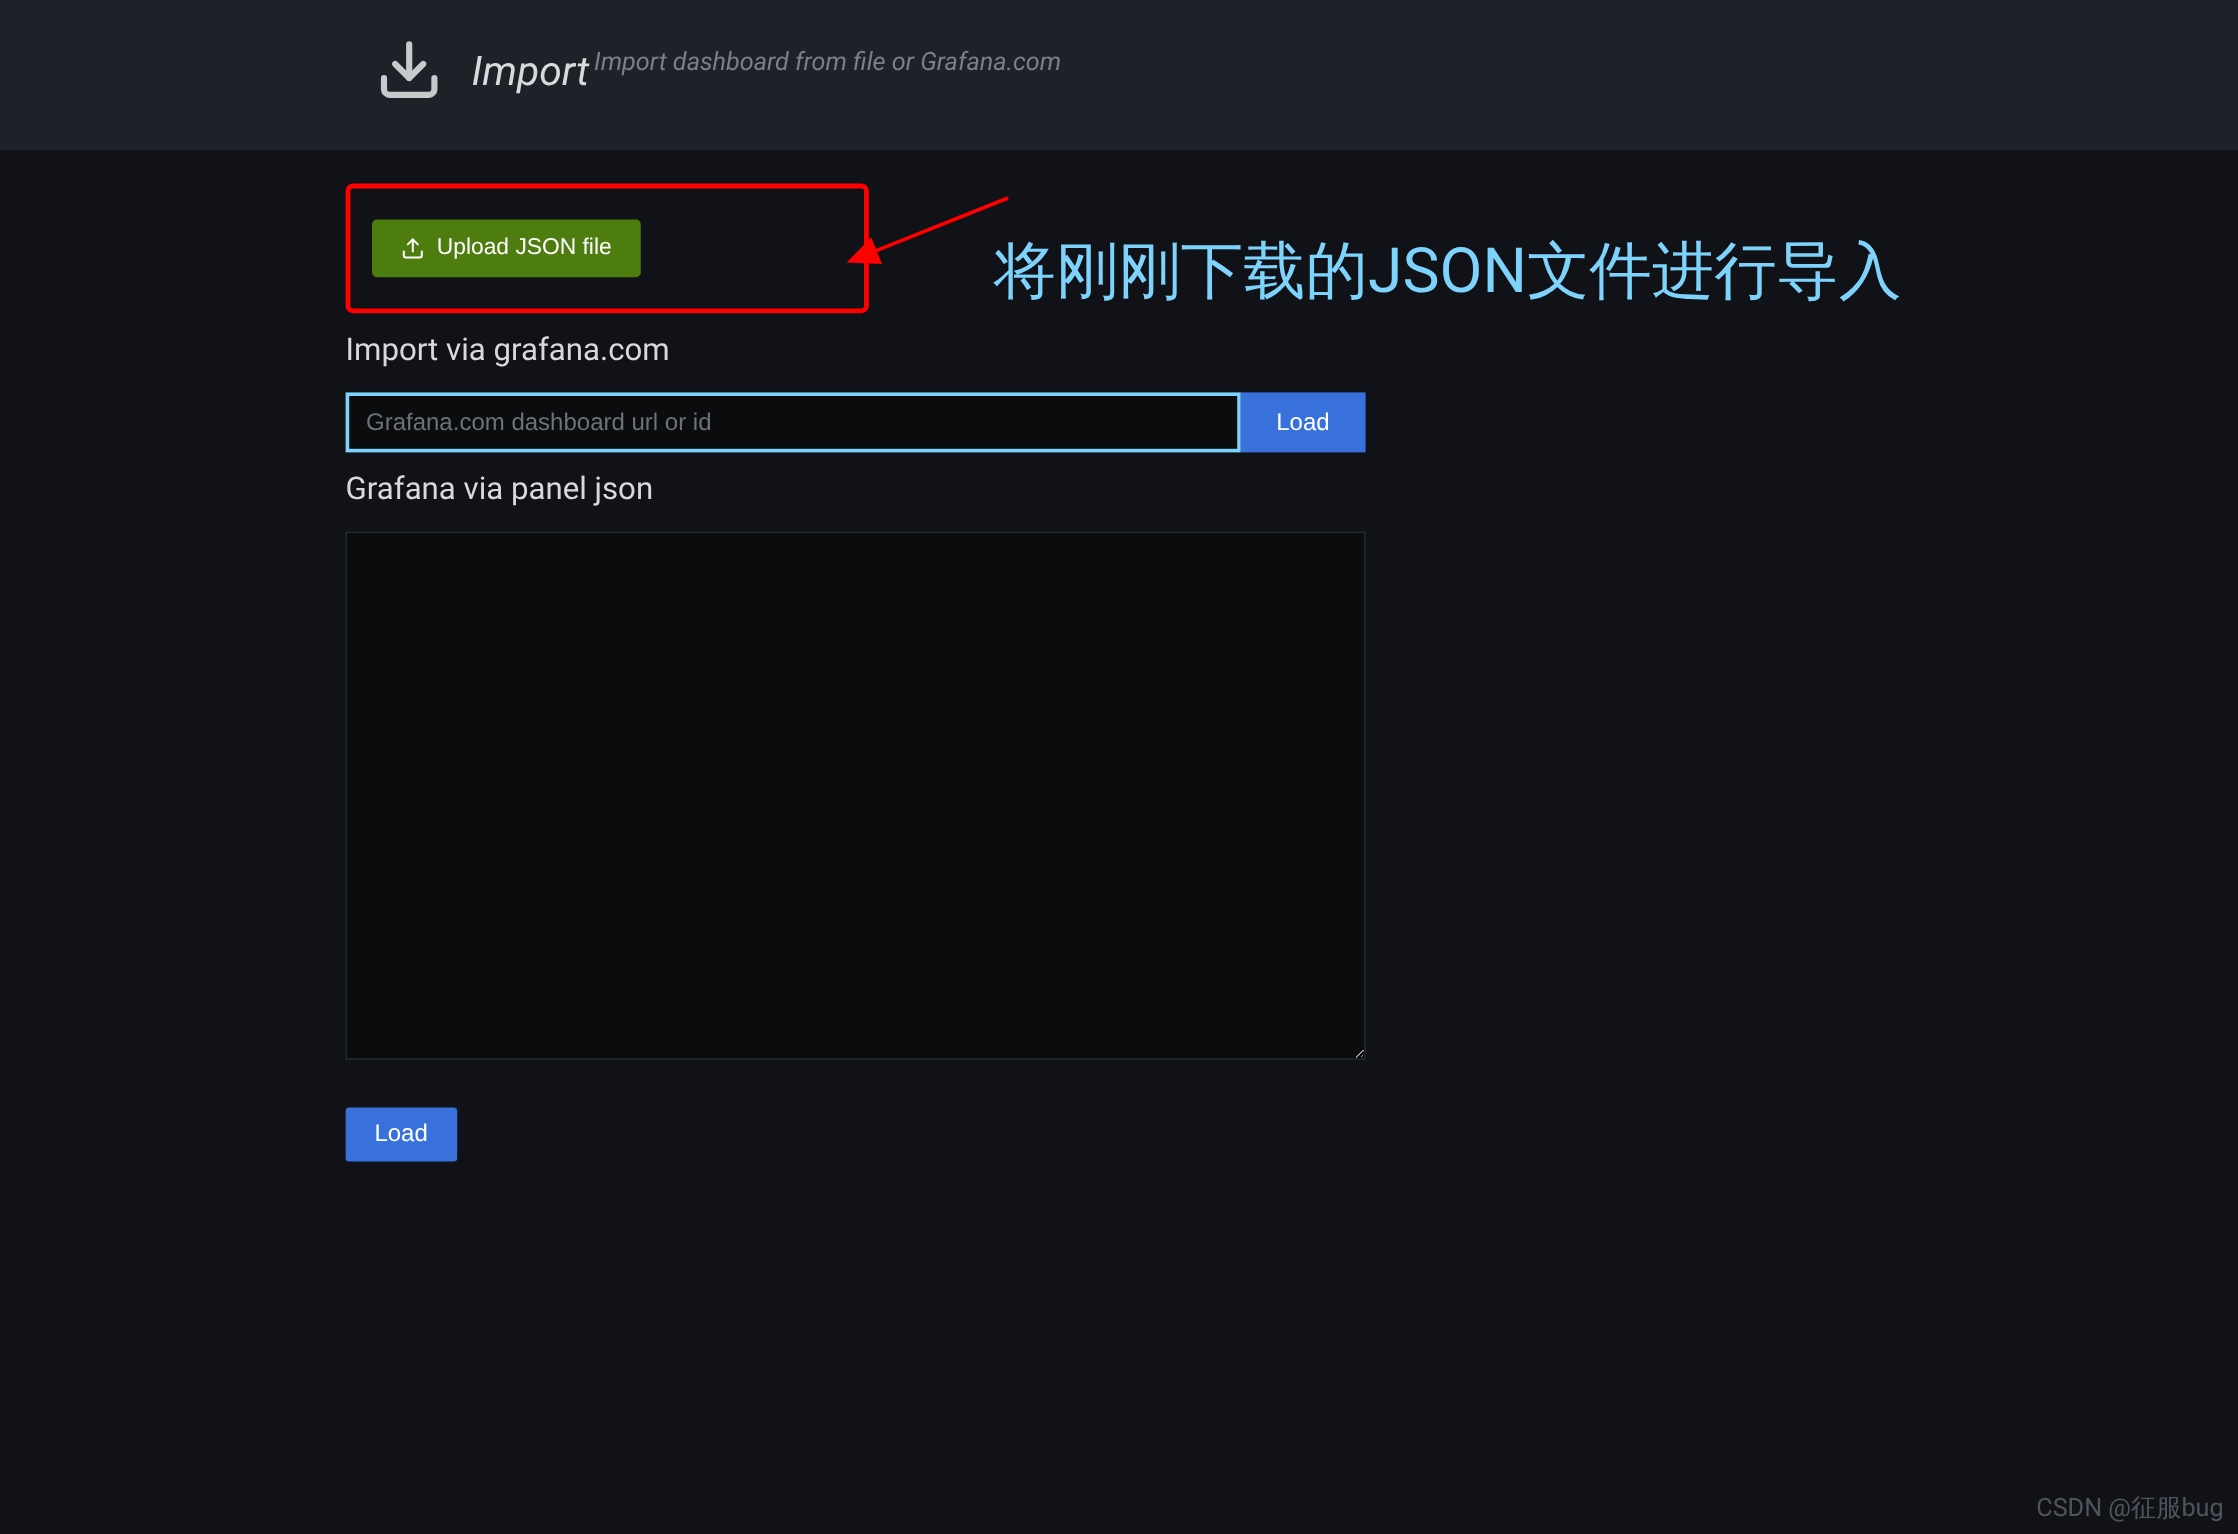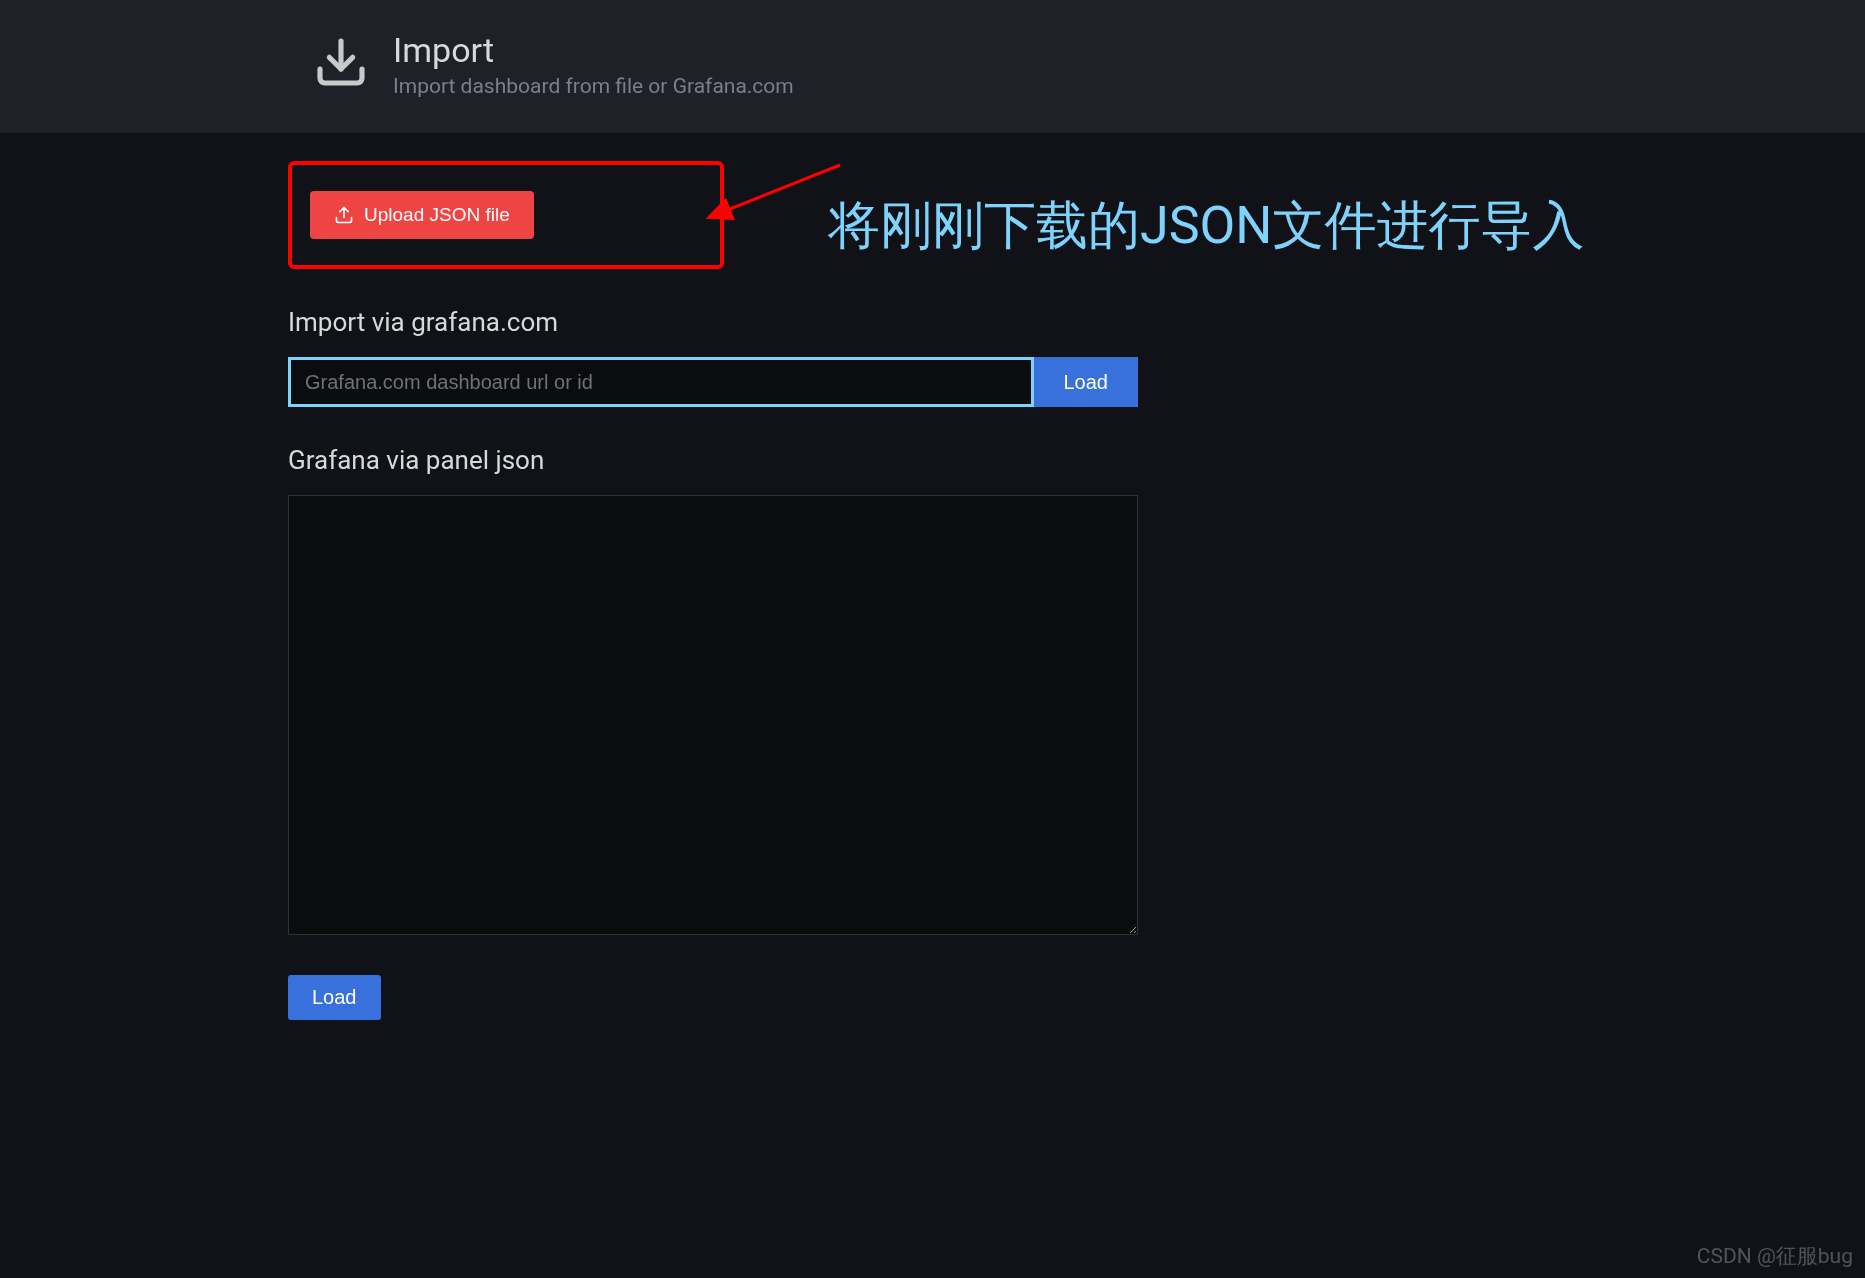--- a/index.html
+++ b/index.html
@@ -27,22 +27,23 @@
       align-items: center;
       gap: 24px;
     }
     .header-icon svg {
       width: 56px;
       height: 56px;
       color: #c7c9cb;
     }
     .header-text {
       display: flex;
-      flex-direction: column;
+      flex-direction: row;
       gap: 4px;
+      font-style: italic;
     }
     .header-title {
       font-size: 34px;
       font-weight: 400;
       color: #d8d9da;
     }
     .header-subtitle {
       font-size: 21px;
       color: #7b7f87;
     }
@@ -53,41 +54,41 @@
       position: relative;
     }
     .highlight-box {
       border: 4px solid #ff0000;
       border-radius: 6px;
       padding: 26px 0 26px 18px;
       width: 436px;
       position: relative;
     }
     .upload-button {
-      background-color: #ef4444;
+      background-color: #4d7c0f;
       color: #ffffff;
       border: none;
       border-radius: 4px;
       padding: 13px 24px;
       font-size: 19px;
       font-weight: 500;
       display: inline-flex;
       align-items: center;
       gap: 10px;
       cursor: pointer;
     }
     .upload-button svg {
       width: 20px;
       height: 20px;
     }
     .section-label {
       font-size: 26px;
       color: #d8d9da;
       font-weight: 400;
-      margin-top: 38px;
+      margin-top: 16px;
       margin-bottom: 20px;
     }
     .input-group {
       display: flex;
       width: 850px;
       margin-top: 5px;
     }
     .text-input {
       flex: 1;
       background-color: #0b0c0e;

